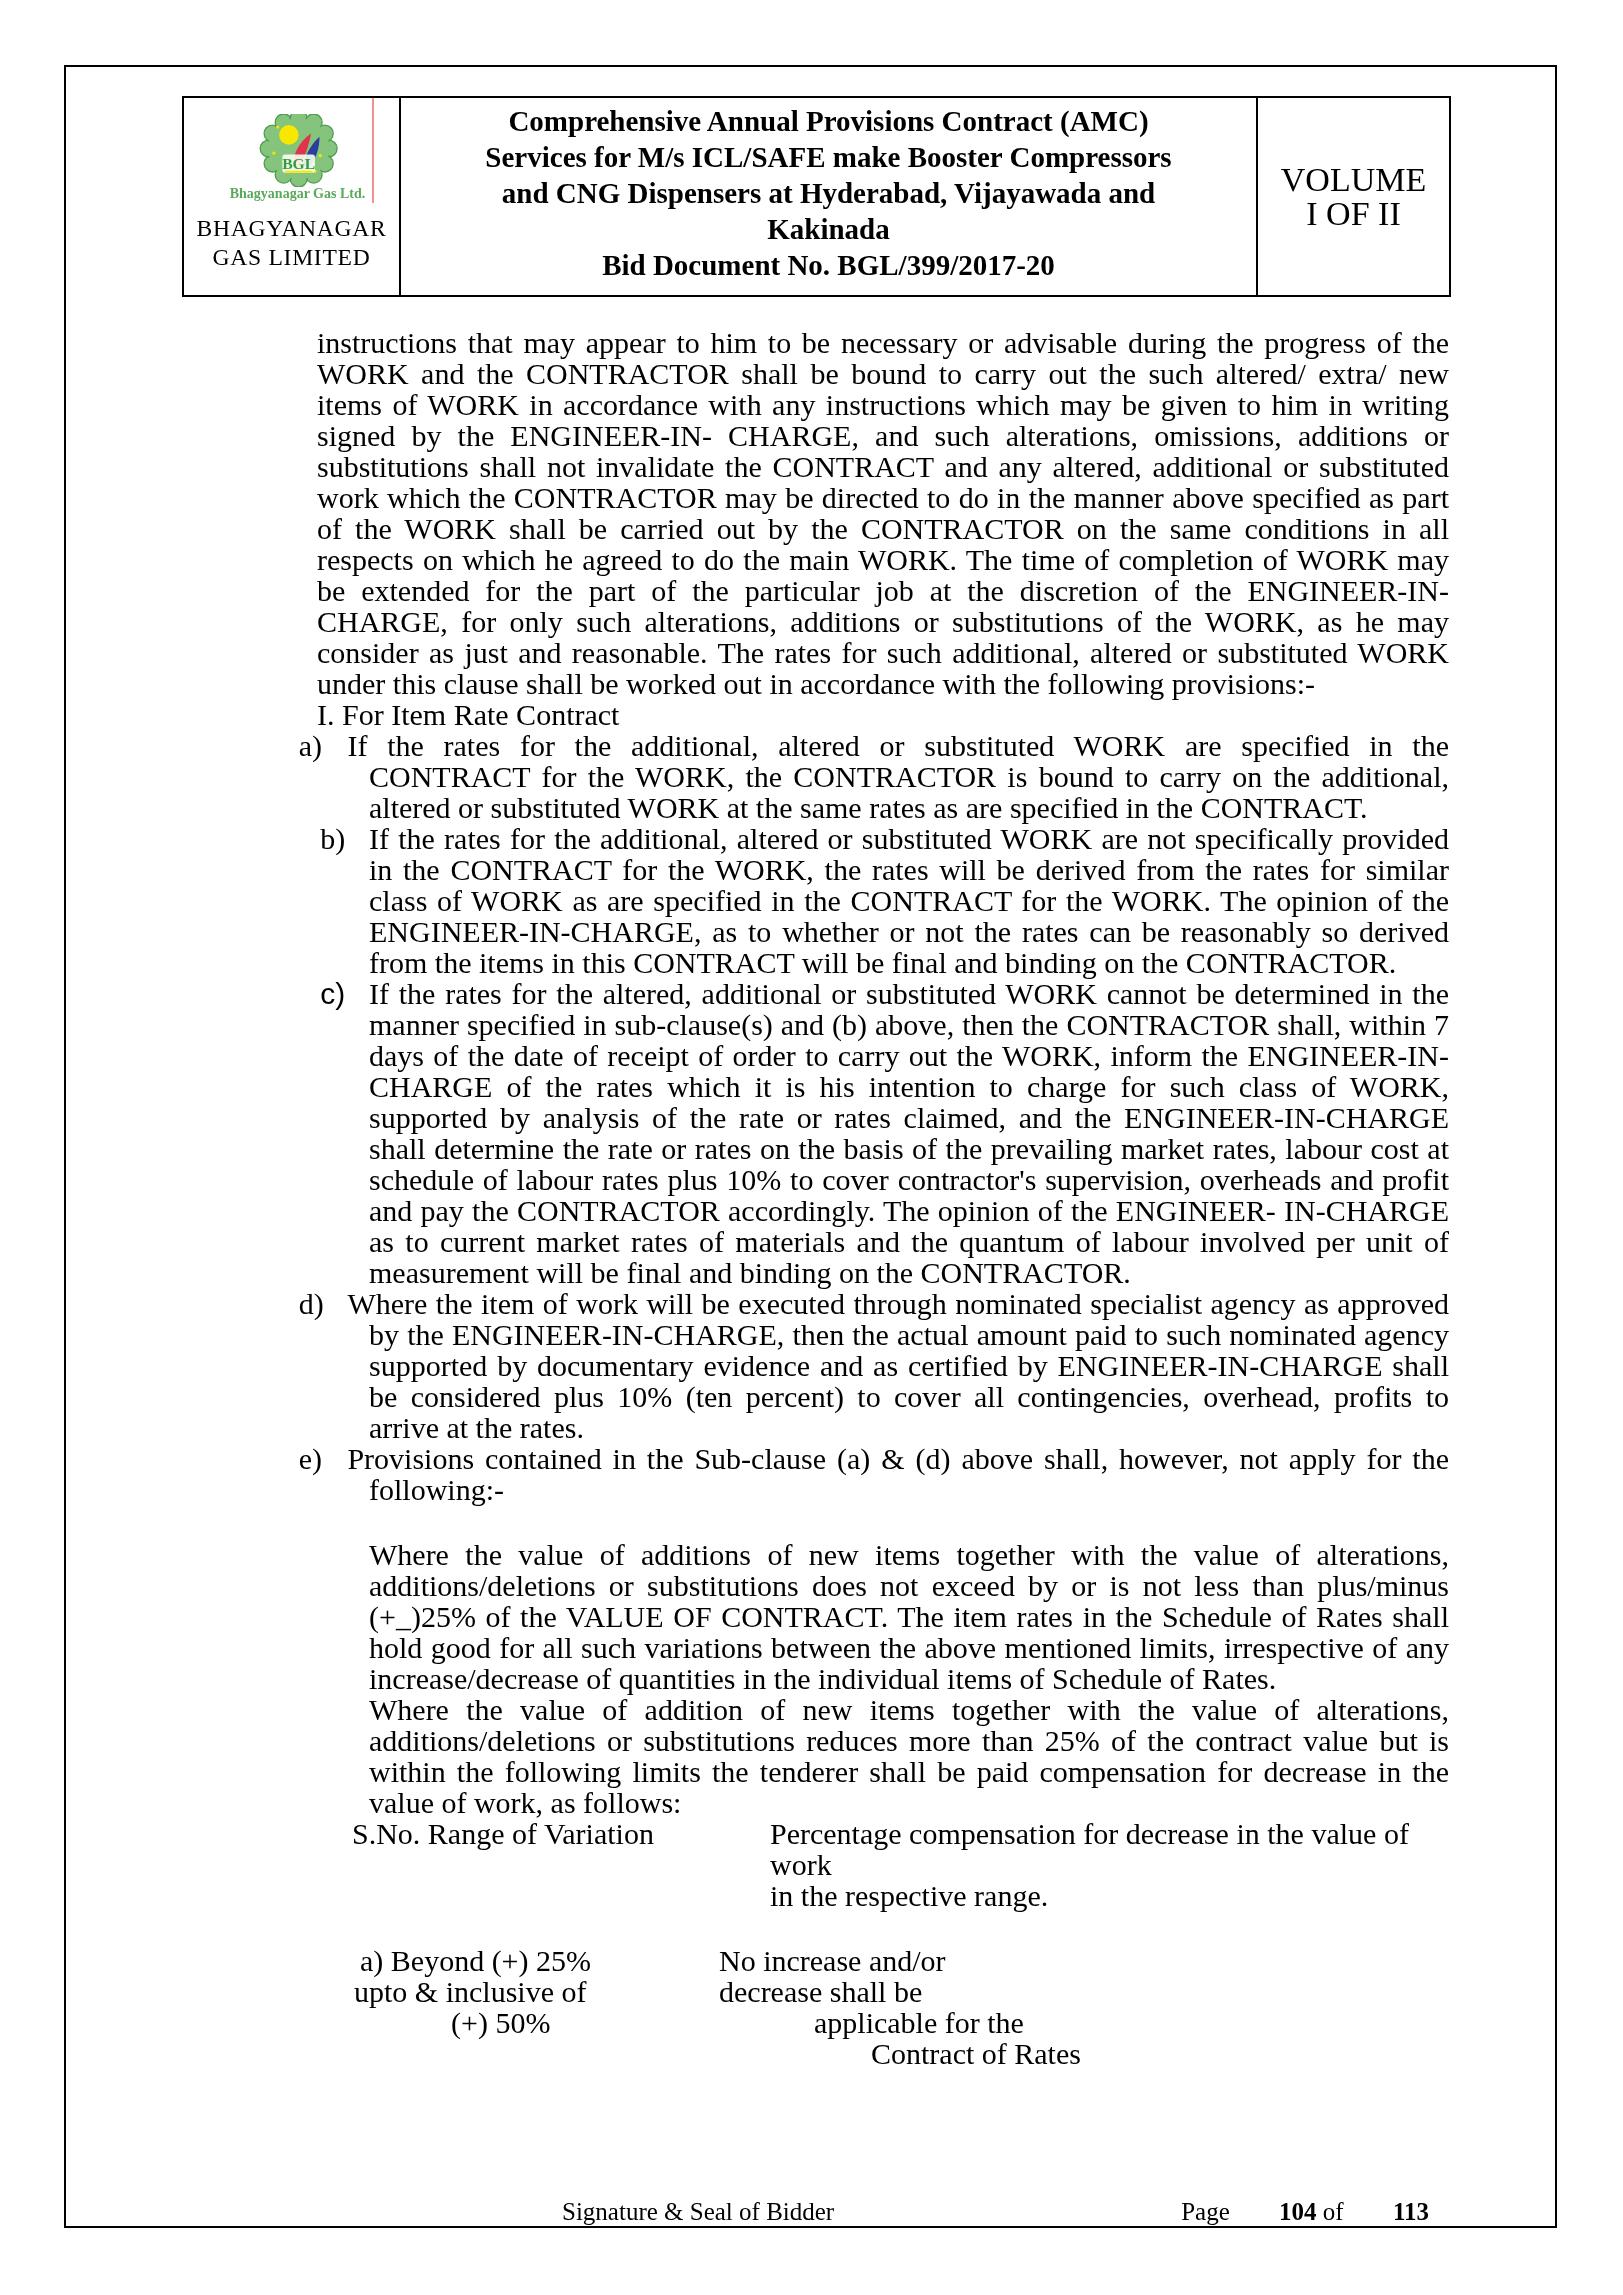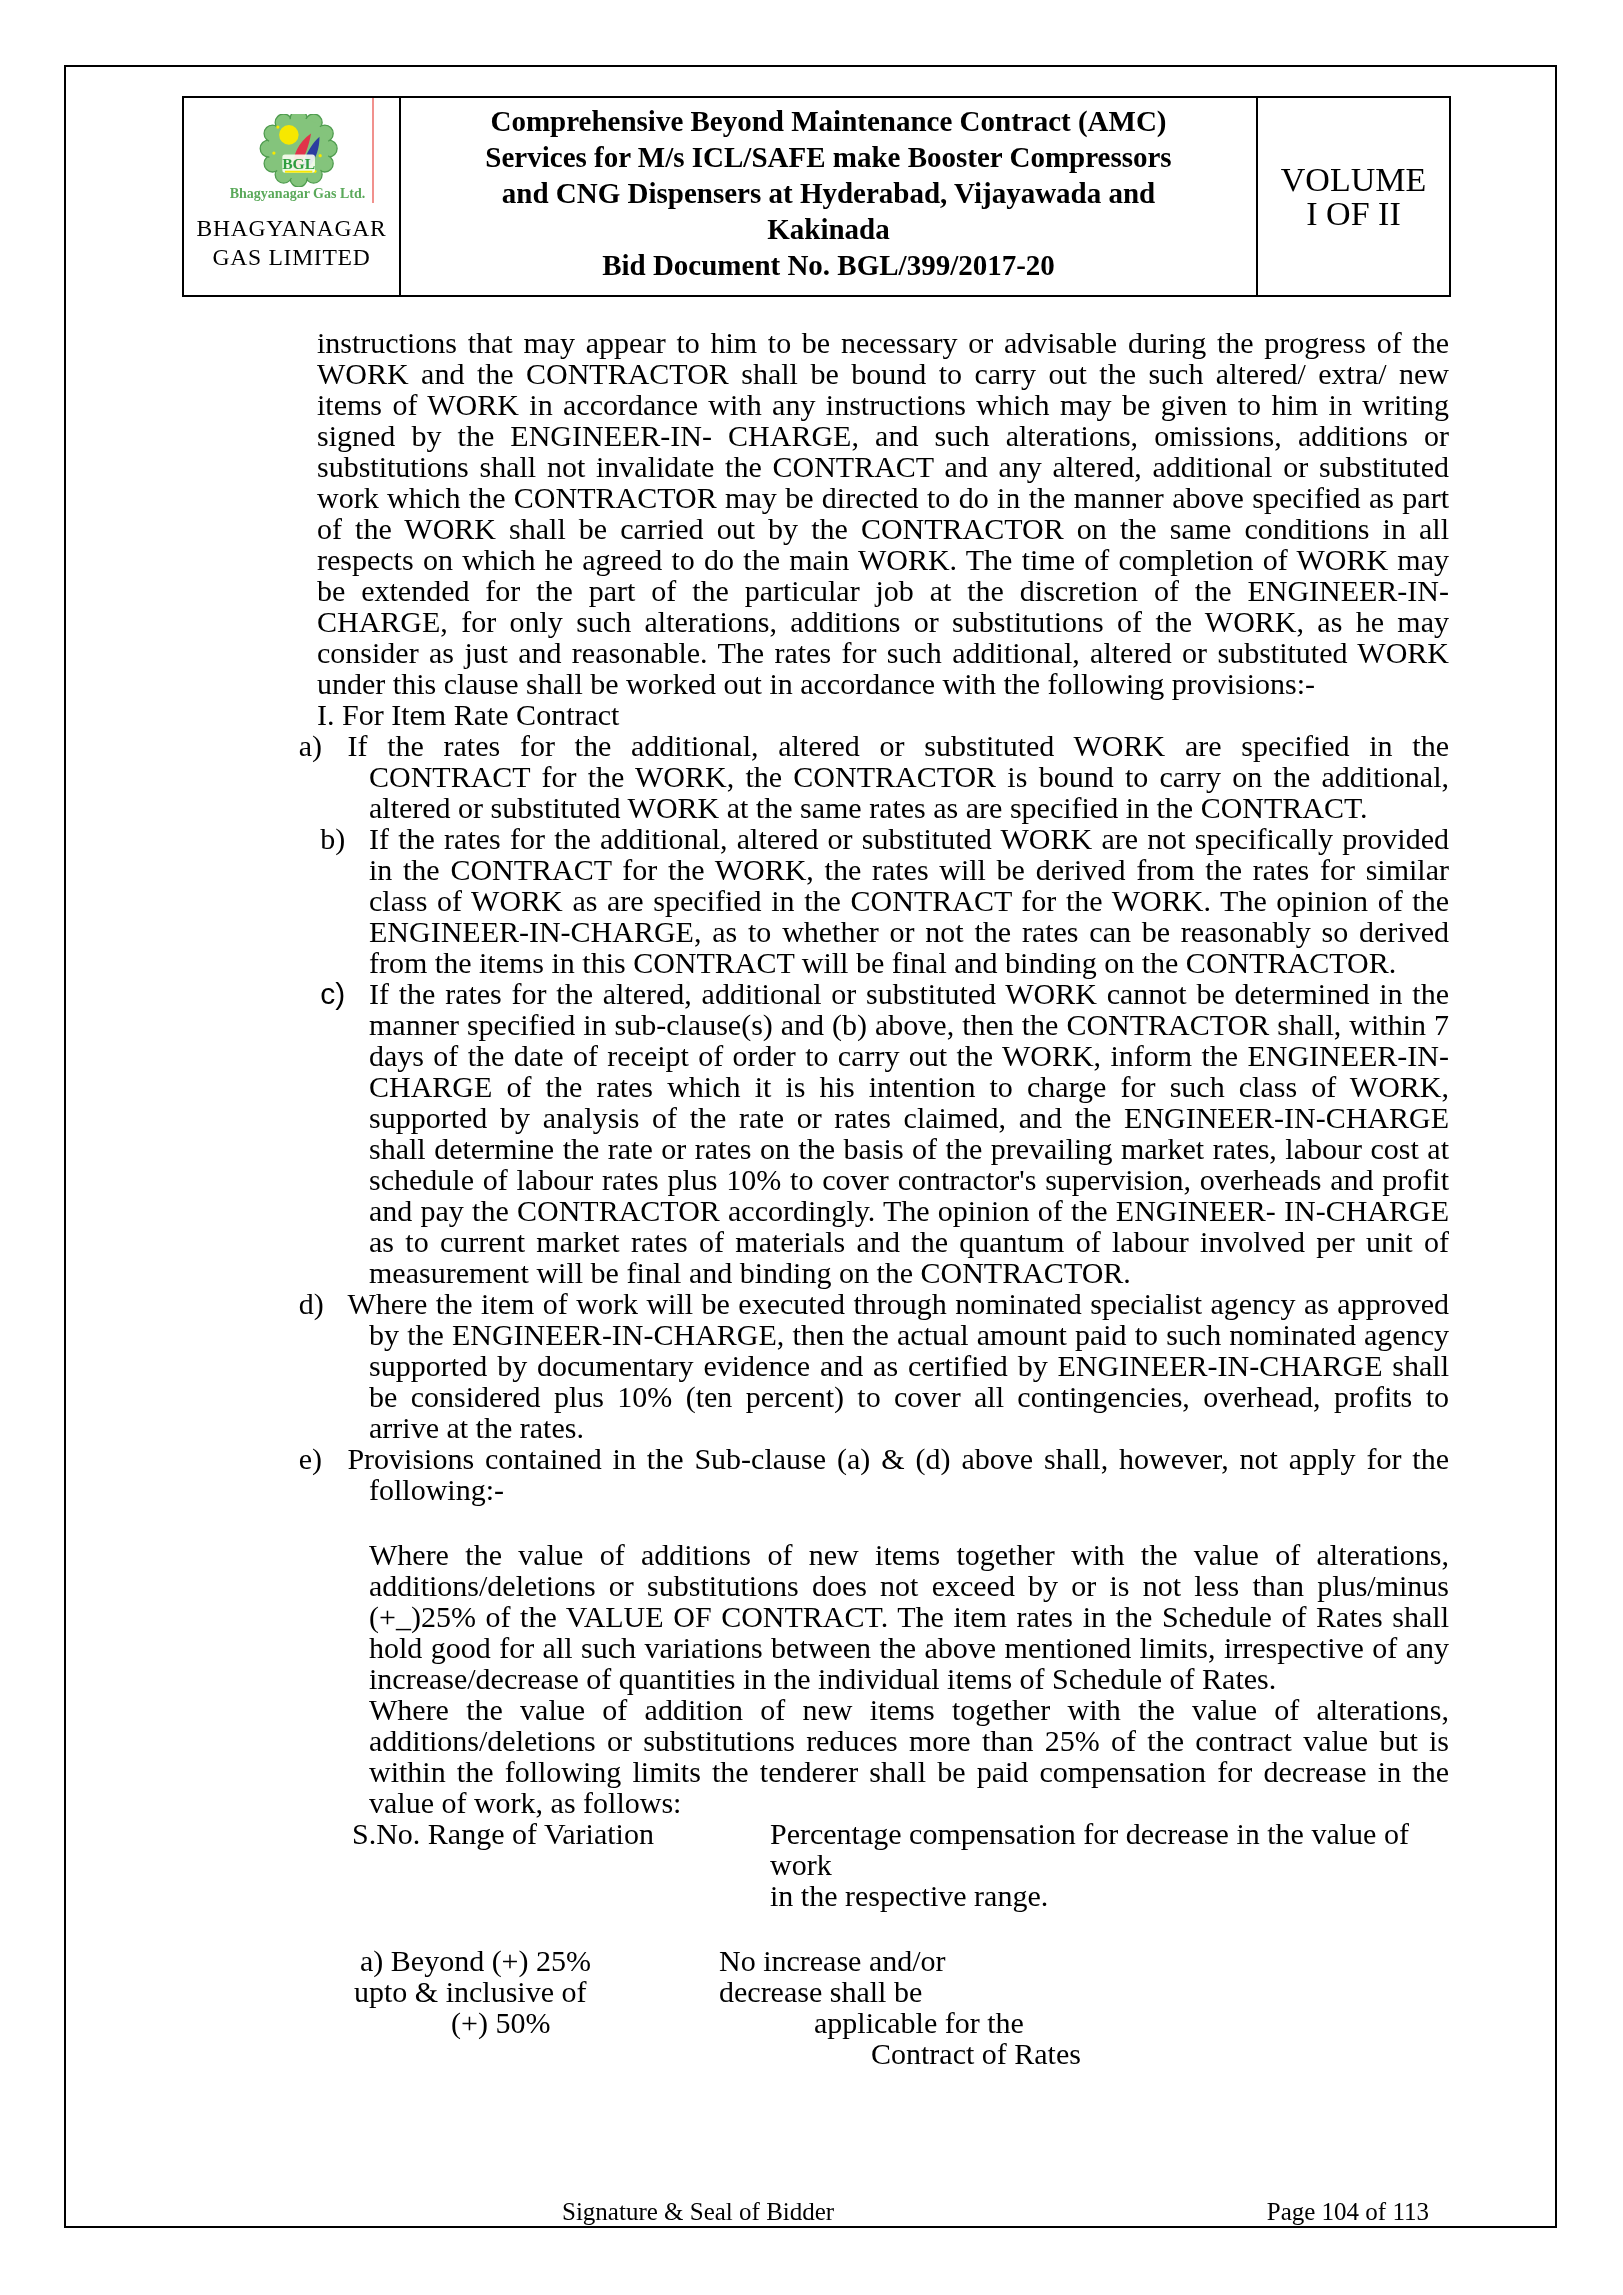--- a/index.html
+++ b/index.html
@@ -69,21 +69,21 @@
   .pl53{padding-left:35px;} .pl56{padding-left:37px;} .pl66{padding-left:43px;}
   .pl78{padding-left:51px;} .pl145{padding-left:95px;} .pl205{padding-left:134px;}
   .pl233{padding-left:152px;}
   
   .footer{
     position:absolute;left:317px;top:2197px;width:1112px;
     display:flex;justify-content:space-between;align-items:flex-end;
     font-size:25px;line-height:30px;
   }
   .footer .signature{margin-left:245px;}
-  .footer b{font-weight:normal;}
+  .footer b{font-weight:bold;margin-left:43px;}
 </style>
 </head>
 <body>
 
 <div class="page">
   <div class="page-border"></div>
 
   <div class="header-table">
 
     <div class="cell logo-cell">
@@ -122,21 +122,21 @@
         </svg>
         <div class="logo-caption">Bhagyanagar Gas Ltd.</div>
       </div>
       <div class="company-name">
         <div>BHAGYANAGAR</div>
         <div>GAS LIMITED</div>
       </div>
     </div>
 
     <div class="cell title-cell">
-      <div class="title-line">Comprehensive Beyond Maintenance Contract (AMC)</div>
+      <div class="title-line">Comprehensive Annual Provisions Contract (AMC)</div>
       <div class="title-line">Services for M/s ICL/SAFE make Booster Compressors</div>
       <div class="title-line">and CNG Dispensers at Hyderabad, Vijayawada and</div>
       <div class="title-line">Kakinada</div>
       <div class="title-line">Bid Document No. BGL/399/2017-20</div>
     </div>
 
     <div class="cell volume-cell">
       <div>VOLUME</div>
       <div>I OF II</div>
     </div>

